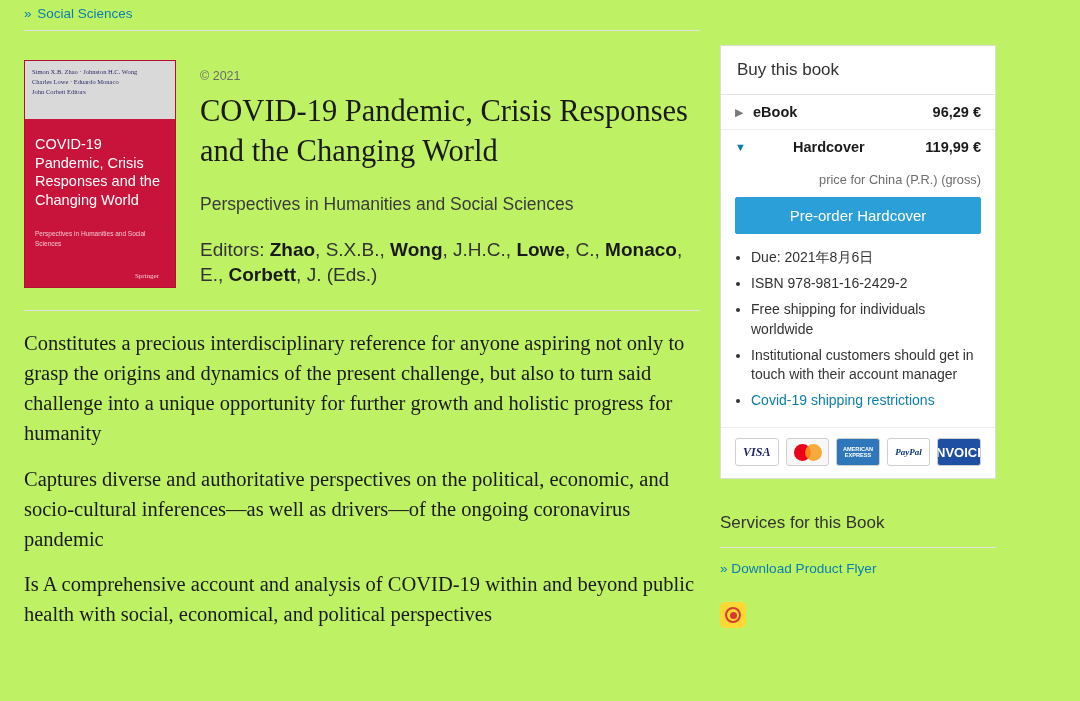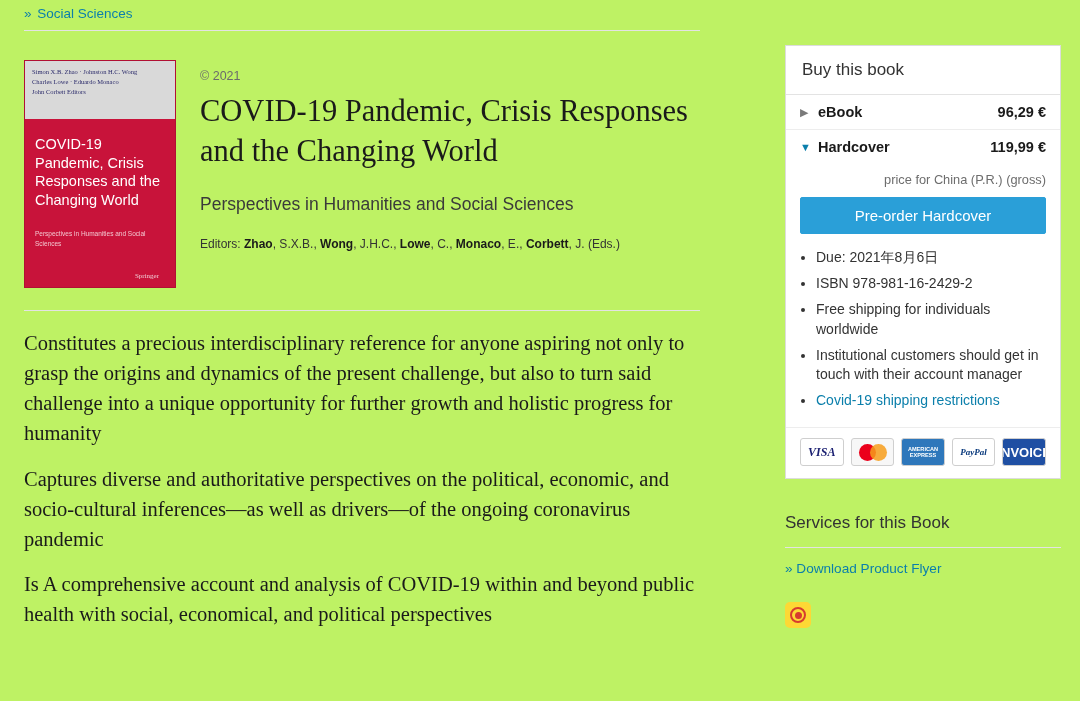--- a/index.html
+++ b/index.html
@@ -95,21 +95,21 @@
     line-height: 1.32;
     color: #1a1a1a;
     margin: 0 0 22px 0;
   }
   .series {
     font-size: 17.5px;
     color: #3a3a3a;
     margin: 0 0 22px 0;
   }
   .editors {
-    font-size: 12px;
+    font-size: 19px;
     color: #333;
     line-height: 1.32;
   }
   .editors .lbl { color: #333; }
   .editors b { font-weight: bold; color: #1a1a1a; }
 
   .divider {
     margin: 22px 0 0 0;
     border-top: 1px solid #e3e3e3;
     width: 676px;
@@ -121,21 +121,21 @@
     font-size: 20.5px;
     line-height: 1.46;
     color: #1a1a1a;
     width: 676px;
   }
   .bullets p { margin: 0 0 16px 0; }
 
   
   .right {
     position: absolute;
-    left: 785px; top: 45px;
+    left: 720px; top: 45px;
     width: 276px;
   }
   .buybox {
     border: 1px solid #dcdcdc;
     background: #fff;
   }
   .buybox h2 {
     margin: 0;
     font-weight: normal;
     font-size: 17px;
@@ -154,21 +154,21 @@
   }
   .fmt-row .tri {
     width: 14px;
     color: #7a7a7a;
     font-size: 11px;
     line-height: 1;
     margin-right: 4px;
   }
   .fmt-row.active .tri { color: #0b7fab; }
   .fmt-row .name { flex: 1 1 auto; font-weight: bold; color: #1a1a1a; }
-  .fmt-row.active .name { font-weight: bold; }
+  .fmt-row.active .name { font-weight: bold; margin-left: 40px; }
   .fmt-row .price { font-weight: bold; color: #1a1a1a; }
   .price-note {
     text-align: right;
     font-size: 12.8px;
     color: #6d6d6d;
     padding: 8px 14px 10px 14px;
   }
   .order-btn {
     display: block;
     margin: 0 14px 14px 14px;

